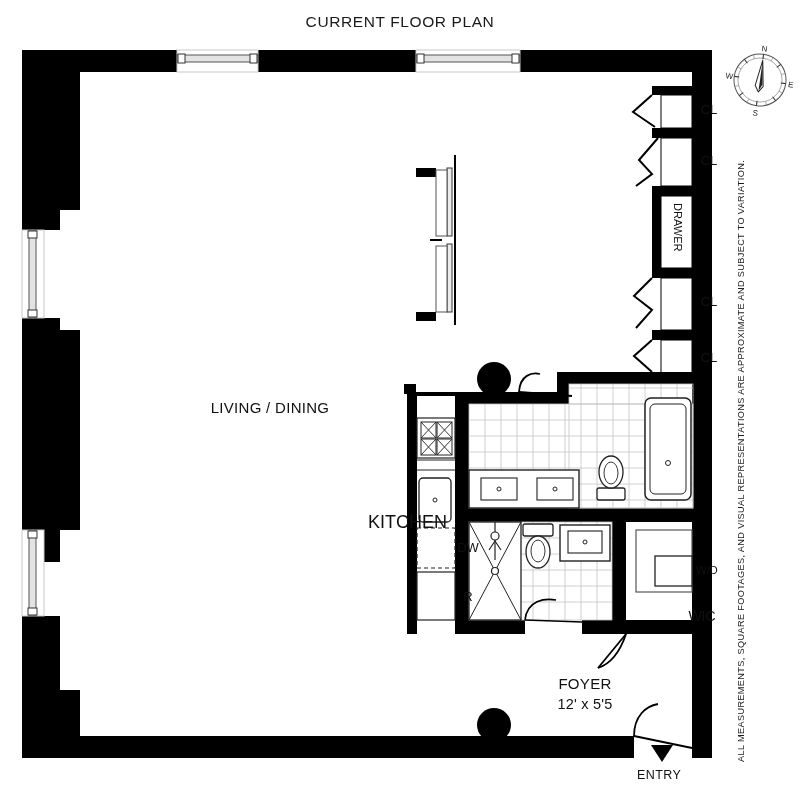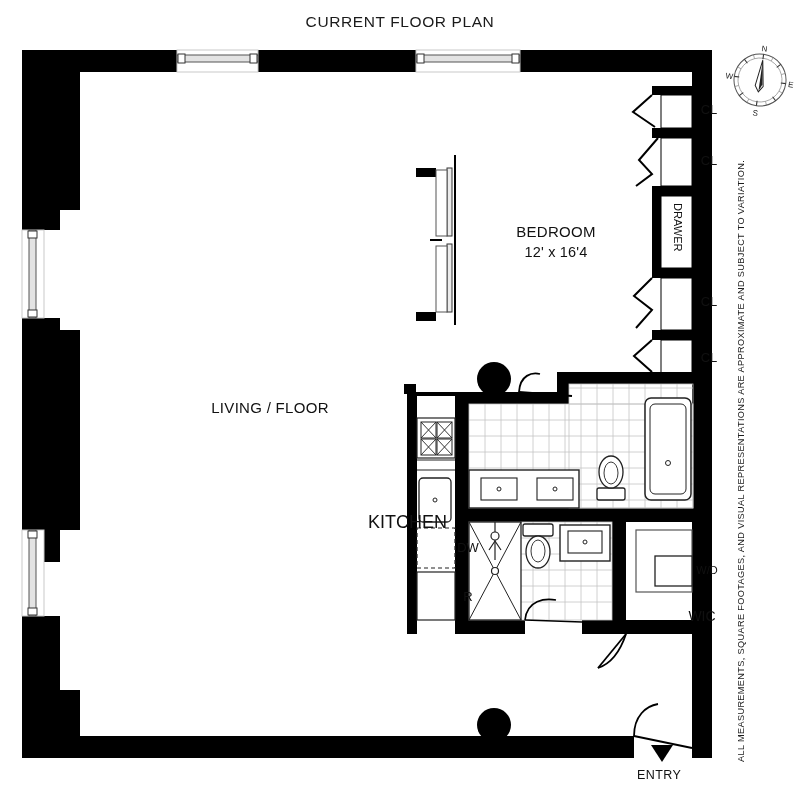--- a/index.html
+++ b/index.html
@@ -415,28 +415,28 @@
       <polygon points="0,-20 4,6 0,12 -4,6" fill="#ffffff" stroke="#222222" stroke-width="1"></polygon>
       <polygon points="0,-20 3,4 0,11" fill="#222222"></polygon>
       <text class="compass-letter" x="0" y="-29" text-anchor="middle" fill="#222222">N</text>
       <text class="compass-letter" x="31" y="3" text-anchor="middle" fill="#222222">E</text>
       <text class="compass-letter" x="0" y="36" text-anchor="middle" fill="#222222">S</text>
       <text class="compass-letter" x="-31" y="3" text-anchor="middle" fill="#222222">W</text>
     </g>
   </svg>
 
   <div class="room-label" style="left:180px; top:398px; width:180px;">
-    <span>LIVING / FLOOR</span>
+    <span>LIVING / DINING</span>
   </div>
 
-  <div class="room-label" style="left:476px; top:222px; width:160px;">
-    <span>BEDROOM</span>
-    <span class="dim">12' x 16'4</span>
+
+  <div class="room-label" style="left:505px; top:674px; width:160px;">
+    <span>FOYER</span>
+    <span class="dim">12' x 5'5</span>
   </div>
-
 
   <div class="small-label" style="left:336px; top:512px; font-size:18px;">KITCHEN</div>
 
   <div class="small-label" style="left:419px; top:540px; width:34px;">DW</div>
 
   <div class="small-label" style="left:419px; top:589px; width:34px;">R</div>
 
   <div class="small-label" style="left:657px; top:564px; width:36px; font-size:11px;">W/D</div>
 
   <div class="small-label" style="left:645px; top:608px; width:50px; font-size:14px;">WIC</div>

